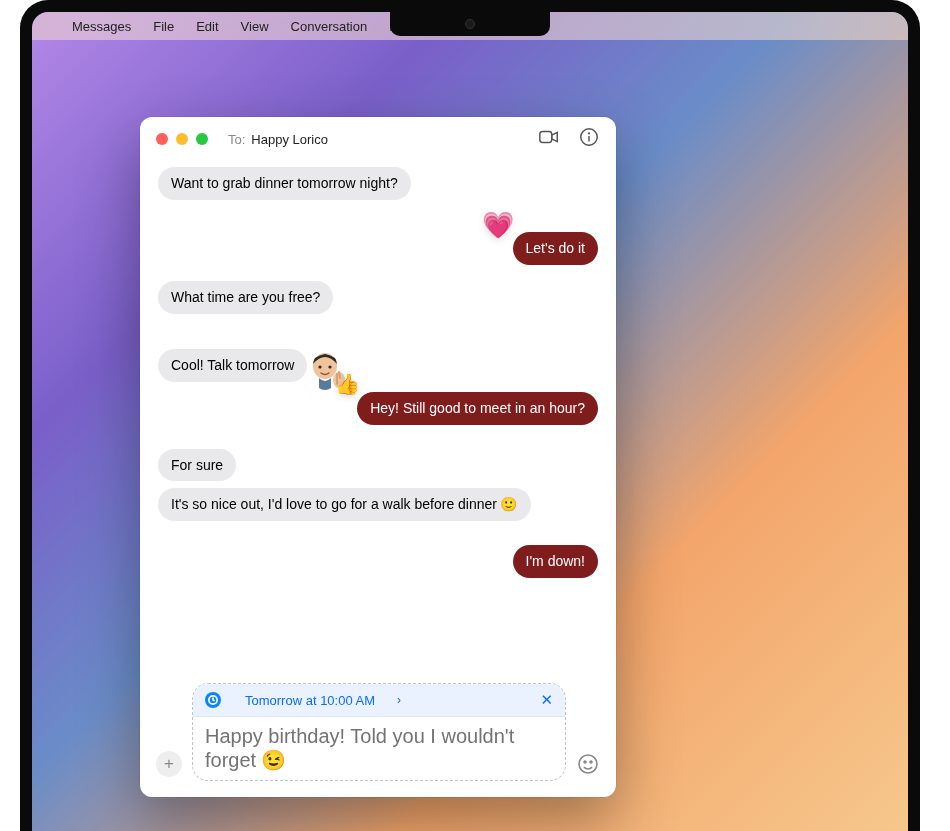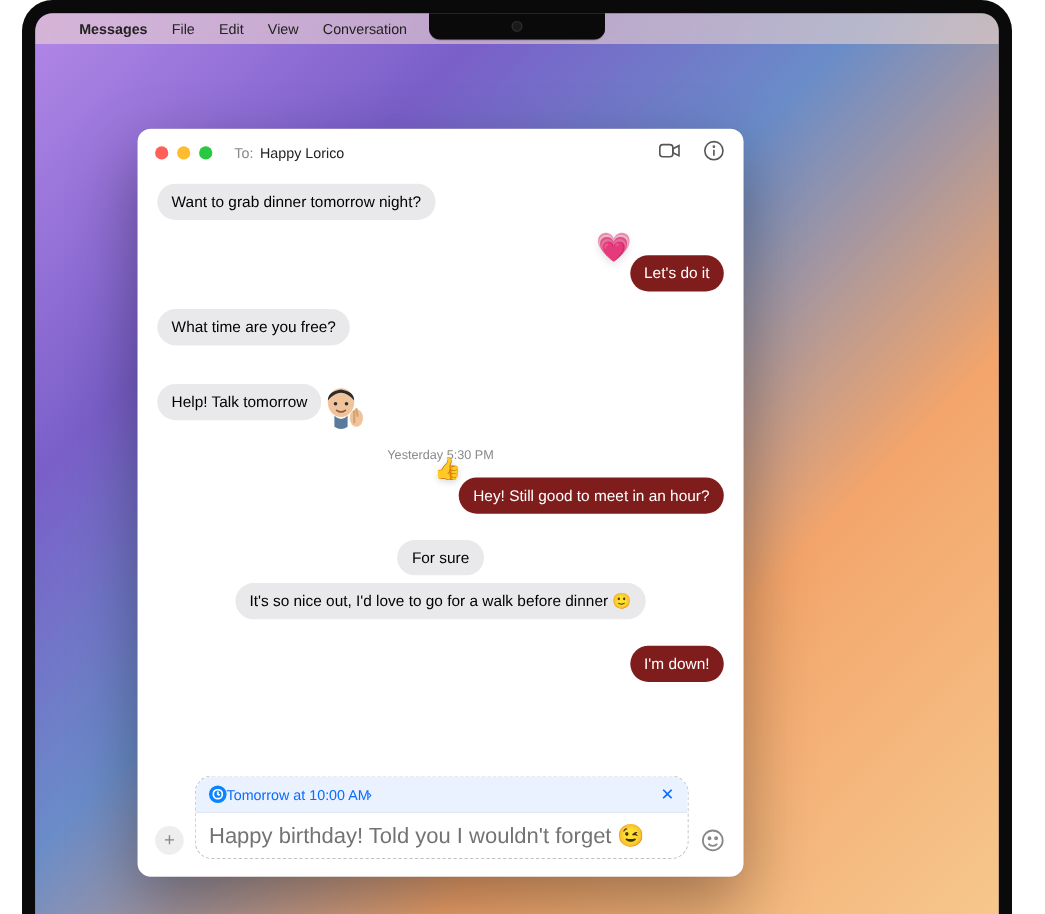--- a/index.html
+++ b/index.html
@@ -3,22 +3,22 @@
 <meta charset="utf-8">
 <style>
 *{margin:0;padding:0;box-sizing:border-box;font-family:-apple-system,BlinkMacSystemFont,"Segoe UI",Helvetica,Arial,sans-serif;-webkit-font-smoothing:antialiased}
 body{width:950px;height:831px;background:#fff;overflow:hidden;position:relative}
 .laptop-frame{position:absolute;left:20px;top:0;width:900px;height:831px;border:12px solid #0a0a0a;border-bottom:none;border-radius:28px 28px 0 0;background:linear-gradient(135deg,#b388e8 0%,#7a5fc9 25%,#6a8cc8 45%,#f3a56b 70%,#f6c78c 100%);overflow:hidden}
 .notch{position:absolute;top:0;left:50%;transform:translateX(-50%);width:160px;height:24px;background:#0a0a0a;border-radius:0 0 10px 10px;z-index:50;display:flex;align-items:center;justify-content:center}
 .notch::after{content:"";width:8px;height:8px;background:#1a1a1a;border-radius:50%;border:1px solid #333}
 .menubar{position:absolute;top:0;left:0;right:0;height:28px;background:rgba(245,221,207,.55);backdrop-filter:blur(20px);display:flex;align-items:center;padding:0 18px;gap:22px;font-size:13px;color:#222;z-index:10}
 .menubar .apple{font-size:15px}
 .menubar span{cursor:default}
-.menubar .appname{font-weight:700}
-.window{position:absolute;left:93px;top:105px;width:551px;height:680px;background:#fff;border-radius:12px;box-shadow:0 25px 60px rgba(0,0,0,.35),0 0 0 .5px rgba(0,0,0,.1);display:flex;flex-direction:column;overflow:hidden}
+.menubar .appname{font-weight:400}
+.window{position:absolute;left:108px;top:105px;width:476px;height:680px;background:#fff;border-radius:12px;box-shadow:0 25px 60px rgba(0,0,0,.35),0 0 0 .5px rgba(0,0,0,.1);display:flex;flex-direction:column;overflow:hidden}
 .titlebar{height:44px;display:flex;align-items:center;padding:0 16px;gap:14px}
 .traffic{display:flex;gap:8px}
 .traffic .dot{width:12px;height:12px;border-radius:50%}
 .dot.r{background:#ff5f57}
 .dot.y{background:#febc2e}
 .dot.g{background:#28c840}
 .to-field{display:flex;align-items:center;gap:6px;font-size:13px;color:#888;margin-left:6px}
 .to-field .name{color:#222}
 .title-actions{margin-left:auto;display:flex;gap:18px;color:#555}
 .title-actions svg{width:22px;height:22px}
@@ -29,27 +29,27 @@
 .bubble{max-width:380px;padding:7px 13px;border-radius:17px;font-size:14px;line-height:1.35;position:relative}
 .left .bubble{background:#e9e9eb;color:#000}
 .right .bubble{background:#7f1d1d;color:#fff}
 .bubble .underline{}
 .big-tapback{position:relative;display:inline-block}
 .big-tapback .heart{position:absolute;left:-30px;top:-22px;font-size:26px;filter:drop-shadow(0 2px 4px rgba(0,0,0,.15))}
 .big-tapback .thumb{position:absolute;left:-22px;top:-20px;font-size:20px;filter:drop-shadow(0 2px 3px rgba(0,0,0,.15))}
 .memoji{width:48px;height:48px;margin-left:-4px;margin-bottom:-8px;display:inline-block;position:relative;top:6px}
 .memoji svg{width:100%;height:100%}
 .timestamp{text-align:center;font-size:11.5px;color:#8a8a8e;margin:16px 0 8px}
-.stack{display:flex;flex-direction:column;gap:3px;align-items:center}
+.stack{display:flex;flex-direction:column;gap:3px;align-items:flex-start}
 .stack.right{align-items:flex-end}
 .compose-wrap{padding:10px 16px 16px;display:flex;align-items:flex-end;gap:10px}
 .plus-btn{width:26px;height:26px;border-radius:50%;background:#eee;color:#888;display:flex;align-items:center;justify-content:center;font-size:17px;flex-shrink:0;margin-bottom:4px}
 .emoji-btn{width:24px;height:24px;color:#888;flex-shrink:0;margin-bottom:5px}
 .compose{flex:1;border:1.5px dashed #bfc3cc;border-radius:16px;overflow:hidden}
-.send-later{background:#eaf2ff;padding:7px 12px;display:flex;align-items:center;gap:0;font-size:13px;color:#0b6bff;border-bottom:1px solid rgba(0,0,0,.04)}
+.send-later{background:#eaf2ff;padding:7px 12px;display:flex;align-items:center;gap:24px;font-size:13px;color:#0b6bff;border-bottom:1px solid rgba(0,0,0,.04)}
 .send-later .clock{width:16px;height:16px;border-radius:50%;background:#0b84ff;display:flex;align-items:center;justify-content:center}
 .send-later .clock svg{width:10px;height:10px;stroke:#fff;fill:none;stroke-width:2}
 .send-later .chev{font-size:12px;margin-left:-2px}
 .send-later .x{margin-left:auto;color:#0b6bff;font-size:15px;font-weight:300}
 .compose-input{padding:8px 12px;font-size:20px;color:#737373;min-height:20px}
 </style>
 </head>
 <body>
 
 <div class="laptop-frame">
@@ -107,36 +107,35 @@
           <div class="bubble">Let's do it</div>
         </div>
       </div>
 
       <div class="row left" style="margin-top:6px">
           <div class="bubble">What time are you free?</div>
         </div>
 
 
       <div class="row left" style="margin-top:18px;align-items:flex-end">
-        <div class="bubble">Help! Talk tomorrow</div>
+        <div class="bubble">Cool! Talk tomorrow</div>
         <span class="memoji">
           <svg viewBox="0 0 48 48">
               <ellipse cx="22" cy="18" rx="12" ry="13" fill="#f0c39b"></ellipse>
               <path d="M10 16 Q22 2 34 16 Q34 8 22 6 Q10 8 10 16" fill="#2b2b2b"></path>
               <circle cx="17" cy="19" r="1.6" fill="#2b2b2b"></circle>
               <circle cx="27" cy="19" r="1.6" fill="#2b2b2b"></circle>
               <path d="M18 25 Q22 28 26 25" stroke="#8b5a3c" fill="none" stroke-width="1.5" stroke-linecap="round"></path>
               <path d="M16 30 Q22 36 28 30 L28 40 Q22 44 16 40 Z" fill="#5a7a9c"></path>
               <ellipse cx="36" cy="32" rx="6" ry="8" fill="#f0c39b"></ellipse>
               <path d="M34 26 L34 36 M36 24 L37 30" stroke="#d4a374" stroke-width="2" stroke-linecap="round" fill="none"></path>
             </svg>
         </span>
       </div>
 
-      <div class="timestamp">Yesterday 5:30 PM</div>
 
       <div class="row right">
         <div class="big-tapback">
           <span class="thumb">👍</span>
           <div class="bubble">Hey! Still good to meet in an hour?</div>
         </div>
       </div>
 
       <div class="stack" style="margin-top:14px">
         <div class="row left">

